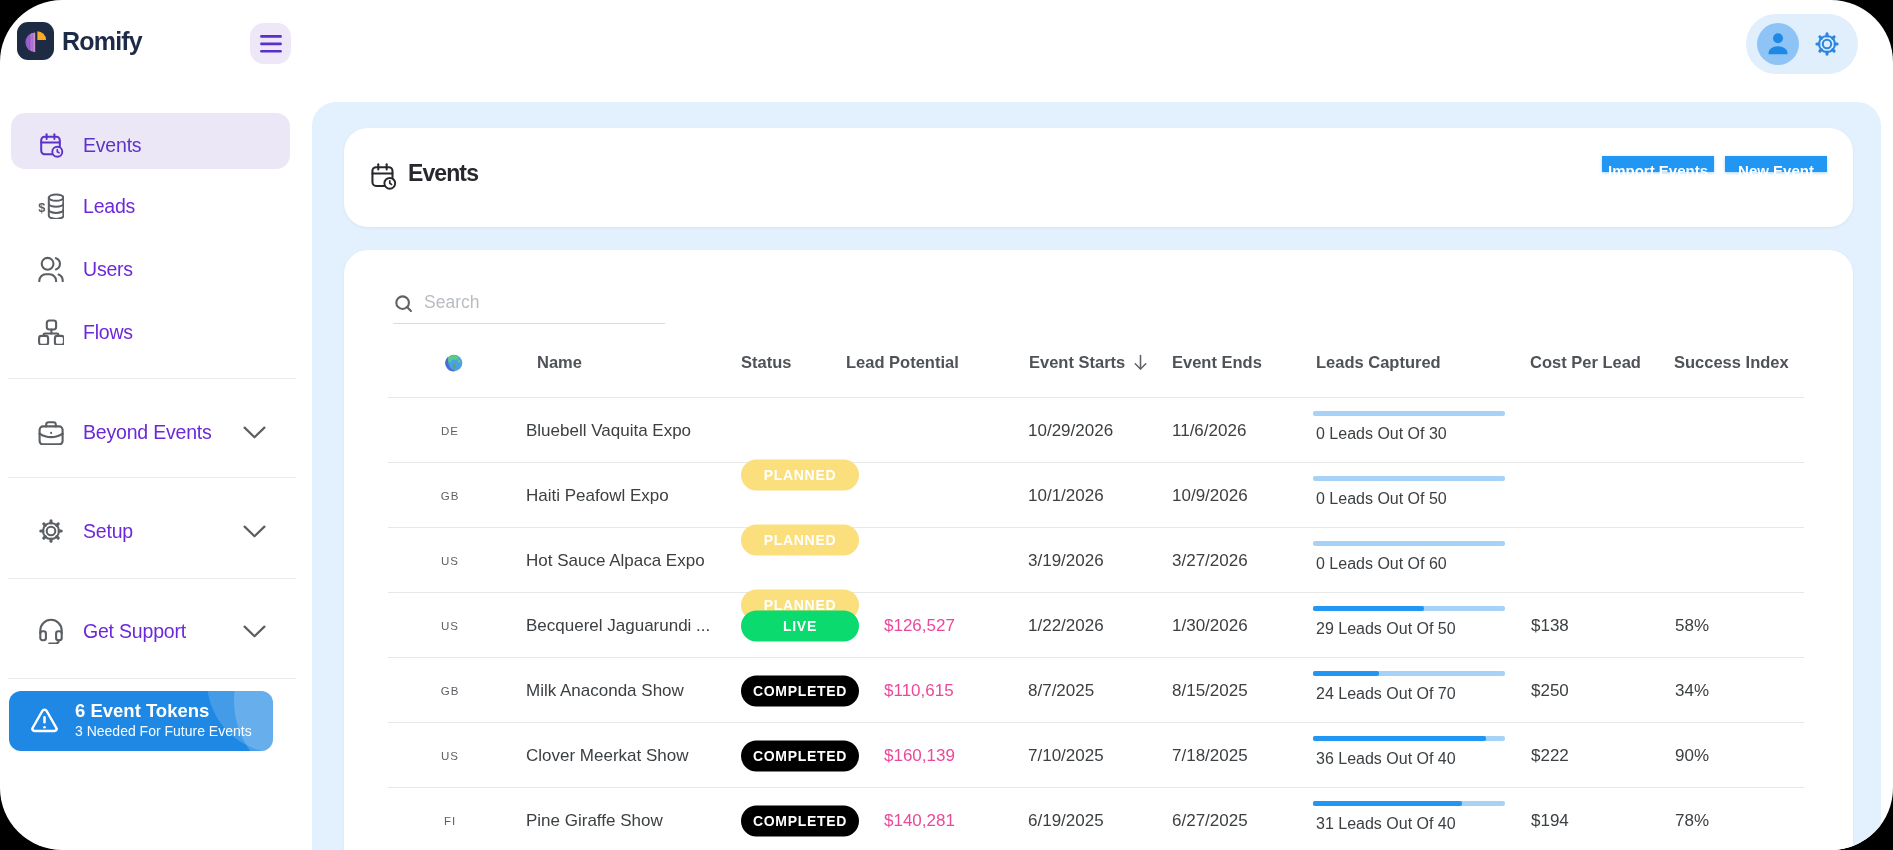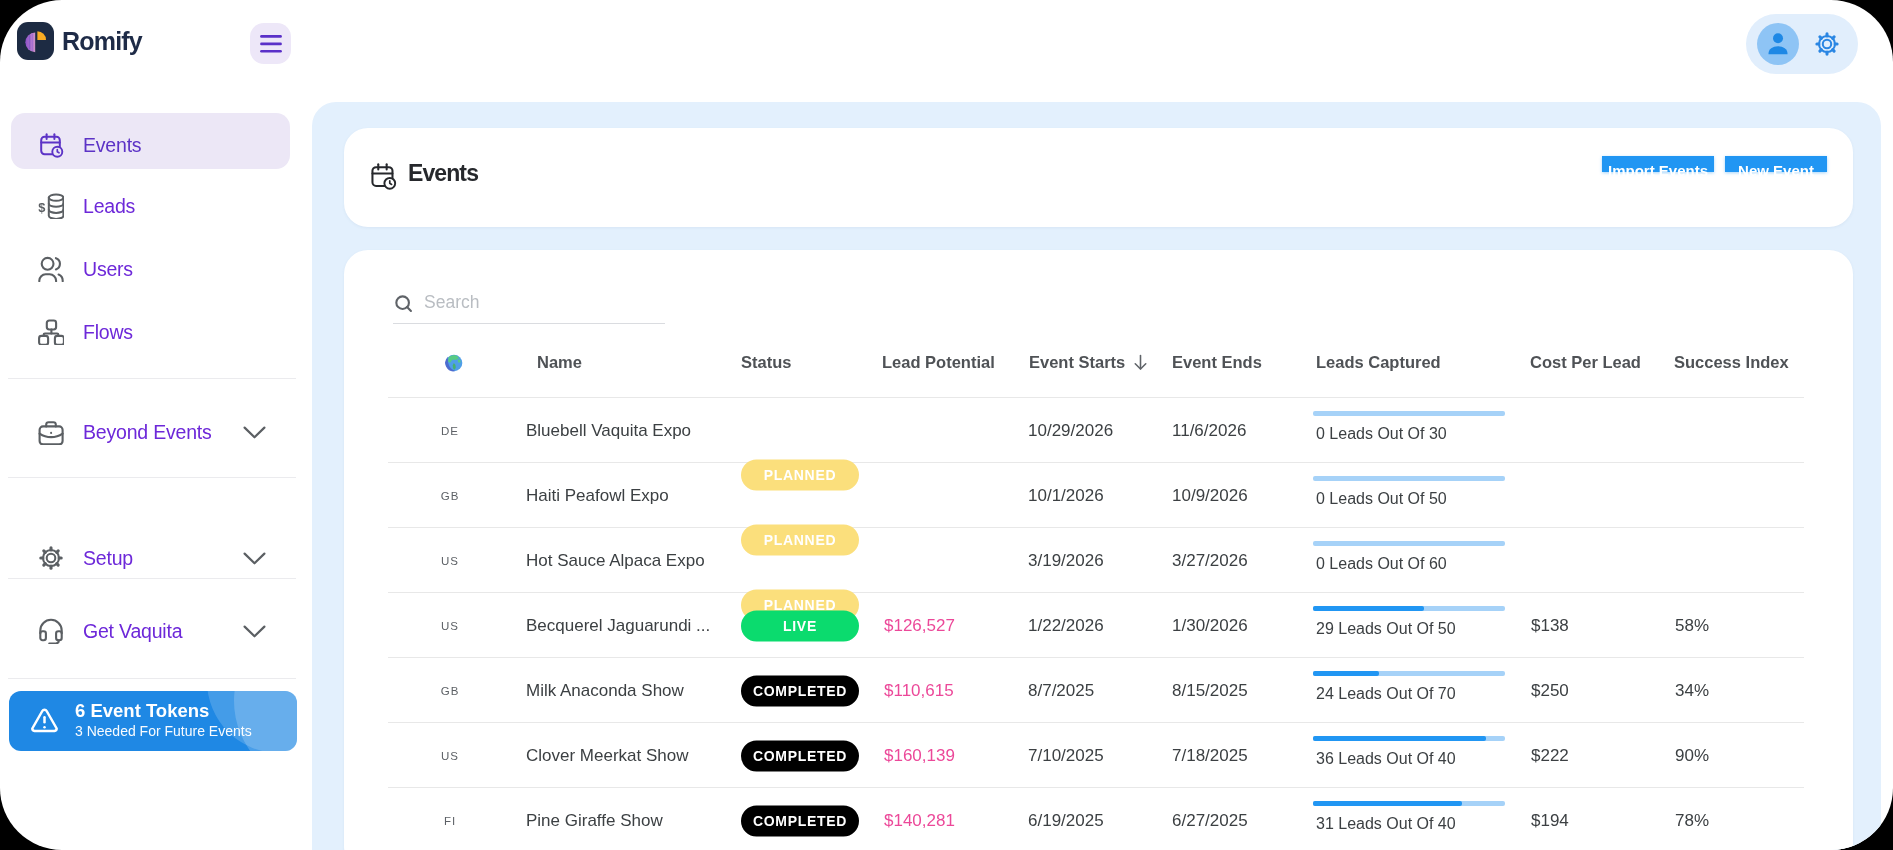--- a/index.html
+++ b/index.html
@@ -12,21 +12,21 @@
   .logo-word { position:absolute; left:62px; top:27px; font-size:25px; font-weight:700; color:#1e2b47; letter-spacing:-0.8px; }
   .burger { position:absolute; left:250px; top:23px; width:41px; height:41px; background:#ede7f8; border-radius:14px; }
 
   .nav-item { position:absolute; left:0; width:313px; height:64px; }
   .nav-icon { position:absolute; left:38px; top:50%; transform:translateY(-50%); width:26px; height:26px; }
   .nav-label { position:absolute; left:83px; top:50%; transform:translateY(-50%); font-size:19.5px; color:#6d28d9; white-space:nowrap; letter-spacing:-0.2px; }
   .nav-chevron { position:absolute; left:243px; top:50%; transform:translateY(-50%); width:23px; height:23px; }
   .active-pill { position:absolute; left:11px; top:113px; width:279px; height:56px; background:#ece7f6; border-radius:14px; }
   .sb-divider { position:absolute; left:8px; width:288px; height:1px; background:#ebebee; }
 
-  .token-card { position:absolute; left:9px; top:691px; width:288px; height:60px; background:#1f88e4; border-radius:12px; overflow:hidden; color:#fff; }
+  .token-card { position:absolute; left:9px; top:691px; width:264px; height:60px; background:#1f88e4; border-radius:12px; overflow:hidden; color:#fff; }
   .token-card .c1 { position:absolute; width:144px; height:144px; border-radius:50%; background:rgba(255,255,255,0.17); left:198px; top:-82px; }
   .token-card .c2 { position:absolute; width:170px; height:170px; border-radius:50%; background:rgba(255,255,255,0.19); left:225px; top:-75px; }
   .token-title { position:absolute; left:66px; top:9px; font-size:18.5px; font-weight:700; }
   .token-sub { position:absolute; left:66px; top:32px; font-size:14px; color:rgba(255,255,255,0.97); }
 
   
   .main-bg { position:absolute; left:312px; top:102px; width:1569px; height:748px; background:#e3f0fd; border-radius:24px 24px 0 0; }
   .card1 { position:absolute; left:344px; top:128px; width:1509px; height:99px; background:#fff; border-radius:24px; box-shadow:0 1px 3px rgba(80,110,150,0.08); }
   .card2 { position:absolute; left:344px; top:250px; width:1509px; height:620px; background:#fff; border-radius:24px; box-shadow:0 1px 3px rgba(80,110,150,0.08); }
 
@@ -142,21 +142,21 @@
       <path d="M13.1 13.9h.01"></path>
     </svg>
     <div class="nav-label">Beyond Events</div>
     <svg class="nav-chevron" viewBox="0 0 23 23" fill="none" stroke="#5b5f63" stroke-width="2.2" stroke-linecap="round" stroke-linejoin="round">
         <path d="m1.6 7.1 9.9 9.7 9.9-9.7"></path>
       </svg>
   </div>
 
   <div class="sb-divider" style="top:477px;"></div>
 
-  <div class="nav-item" style="top:526px;padding-left:19px;">
+  <div class="nav-item" style="top:499px;padding-left:19px;">
     <svg class="nav-icon" viewBox="0 0 26 26" fill="none" stroke="#5b5f63">
       <circle cx="13" cy="13" r="8" stroke-width="2.1"></circle>
       <circle cx="13" cy="13" r="4.3" stroke-width="2.05"></circle>
       <g stroke-width="3.1" stroke-linecap="round">
         <path d="M13 4.9V2.8"></path>
           <path d="M13 23.2v-2.1"></path>
         <path d="M21.1 13h2.1"></path>
           <path d="M2.8 13h2.1"></path>
         <path d="M18.7 7.3l1.5-1.5"></path>
           <path d="M5.8 20.2l1.5-1.5"></path>
@@ -172,21 +172,21 @@
 
   <div class="sb-divider" style="top:578px;"></div>
 
   <div class="nav-item" style="top:599px;">
     <svg class="nav-icon" viewBox="0 0 26 26" fill="none" stroke="#5b5f63" stroke-width="2.1" stroke-linecap="round" stroke-linejoin="round">
       <path d="M2.3 15.2v-2.8C2.3 6.5 7.1 1.8 13 1.8s10.7 4.7 10.7 10.6v2.8"></path>
       <rect x="2.3" y="13.2" width="5.6" height="9" rx="2.2"></rect>
       <rect x="18.1" y="13.2" width="5.6" height="9" rx="2.2"></rect>
       <path d="M20.9 22.2c0 2.3-2.1 3.4-4.6 3.4h-5"></path>
     </svg>
-    <div class="nav-label">Get Vaquita</div>
+    <div class="nav-label">Get Support</div>
     <svg class="nav-chevron" viewBox="0 0 23 23" fill="none" stroke="#5b5f63" stroke-width="2.2" stroke-linecap="round" stroke-linejoin="round">
         <path d="m1.6 7.1 9.9 9.7 9.9-9.7"></path>
       </svg>
   </div>
 
   <div class="sb-divider" style="top:678px;"></div>
 
   <div class="token-card">
     <div class="c1"></div>
       <div class="c2"></div>
@@ -244,21 +244,21 @@
 
   <svg style="position:absolute;left:445px;top:354px;" width="18" height="18" viewBox="0 0 18 18">
     <circle cx="9" cy="9" r="8.3" fill="#4f9ee8"></circle>
     <path d="M3 2.8 A8.3 8.3 0 0 0 10.4 17.1 Q5.8 15.5 4.2 11.8 Q2.4 7.8 3 2.8 Z" fill="#4a66cc" opacity="0.9"></path>
     <path d="M3.8 3 Q6.6 1 9.8 1 L13.5 2.7 Q14.2 4.4 12.4 5.3 Q10.1 6.3 8.3 5.6 Q6.2 6.3 5.7 8.2 Q4.6 8.9 3.2 7.8 Q2.8 5 3.8 3 Z" fill="#57cb83"></path>
     <path d="M13.8 4.8 Q15.4 6.1 15.8 8 Q14.5 9 13 8.2 Q12.3 6.3 13.8 4.8 Z" fill="#57cb83"></path>
     <path d="M8.8 9 Q10.9 10.5 10.8 13.2 Q10.5 15.3 9 15.8 Q7.5 13.8 7.8 11.3 Z" fill="#48b06e"></path>
   </svg>
   <div class="thead" style="left:526px;margin-left:11px;">Name</div>
   <div class="thead" style="left:741px;">Status</div>
-  <div class="thead" style="left:882px;">Lead Potential</div>
+  <div class="thead" style="left:846px;">Lead Potential</div>
   <div class="thead" style="left:1029px;">Event Starts</div>
   <svg style="position:absolute;left:1130px;top:352px;" width="21" height="21" viewBox="0 0 24 24" fill="none" stroke="#5f6368" stroke-width="1.8" stroke-linecap="round" stroke-linejoin="round">
       <path d="M12 4v15"></path>
       <path d="m6 13.5 6 6 6-6"></path>
     </svg>
   <div class="thead" style="left:1172px;">Event Ends</div>
   <div class="thead" style="left:1316px;">Leads Captured</div>
   <div class="thead" style="left:1530px;">Cost Per Lead</div>
   <div class="thead" style="left:1674px;">Success Index</div>
 

